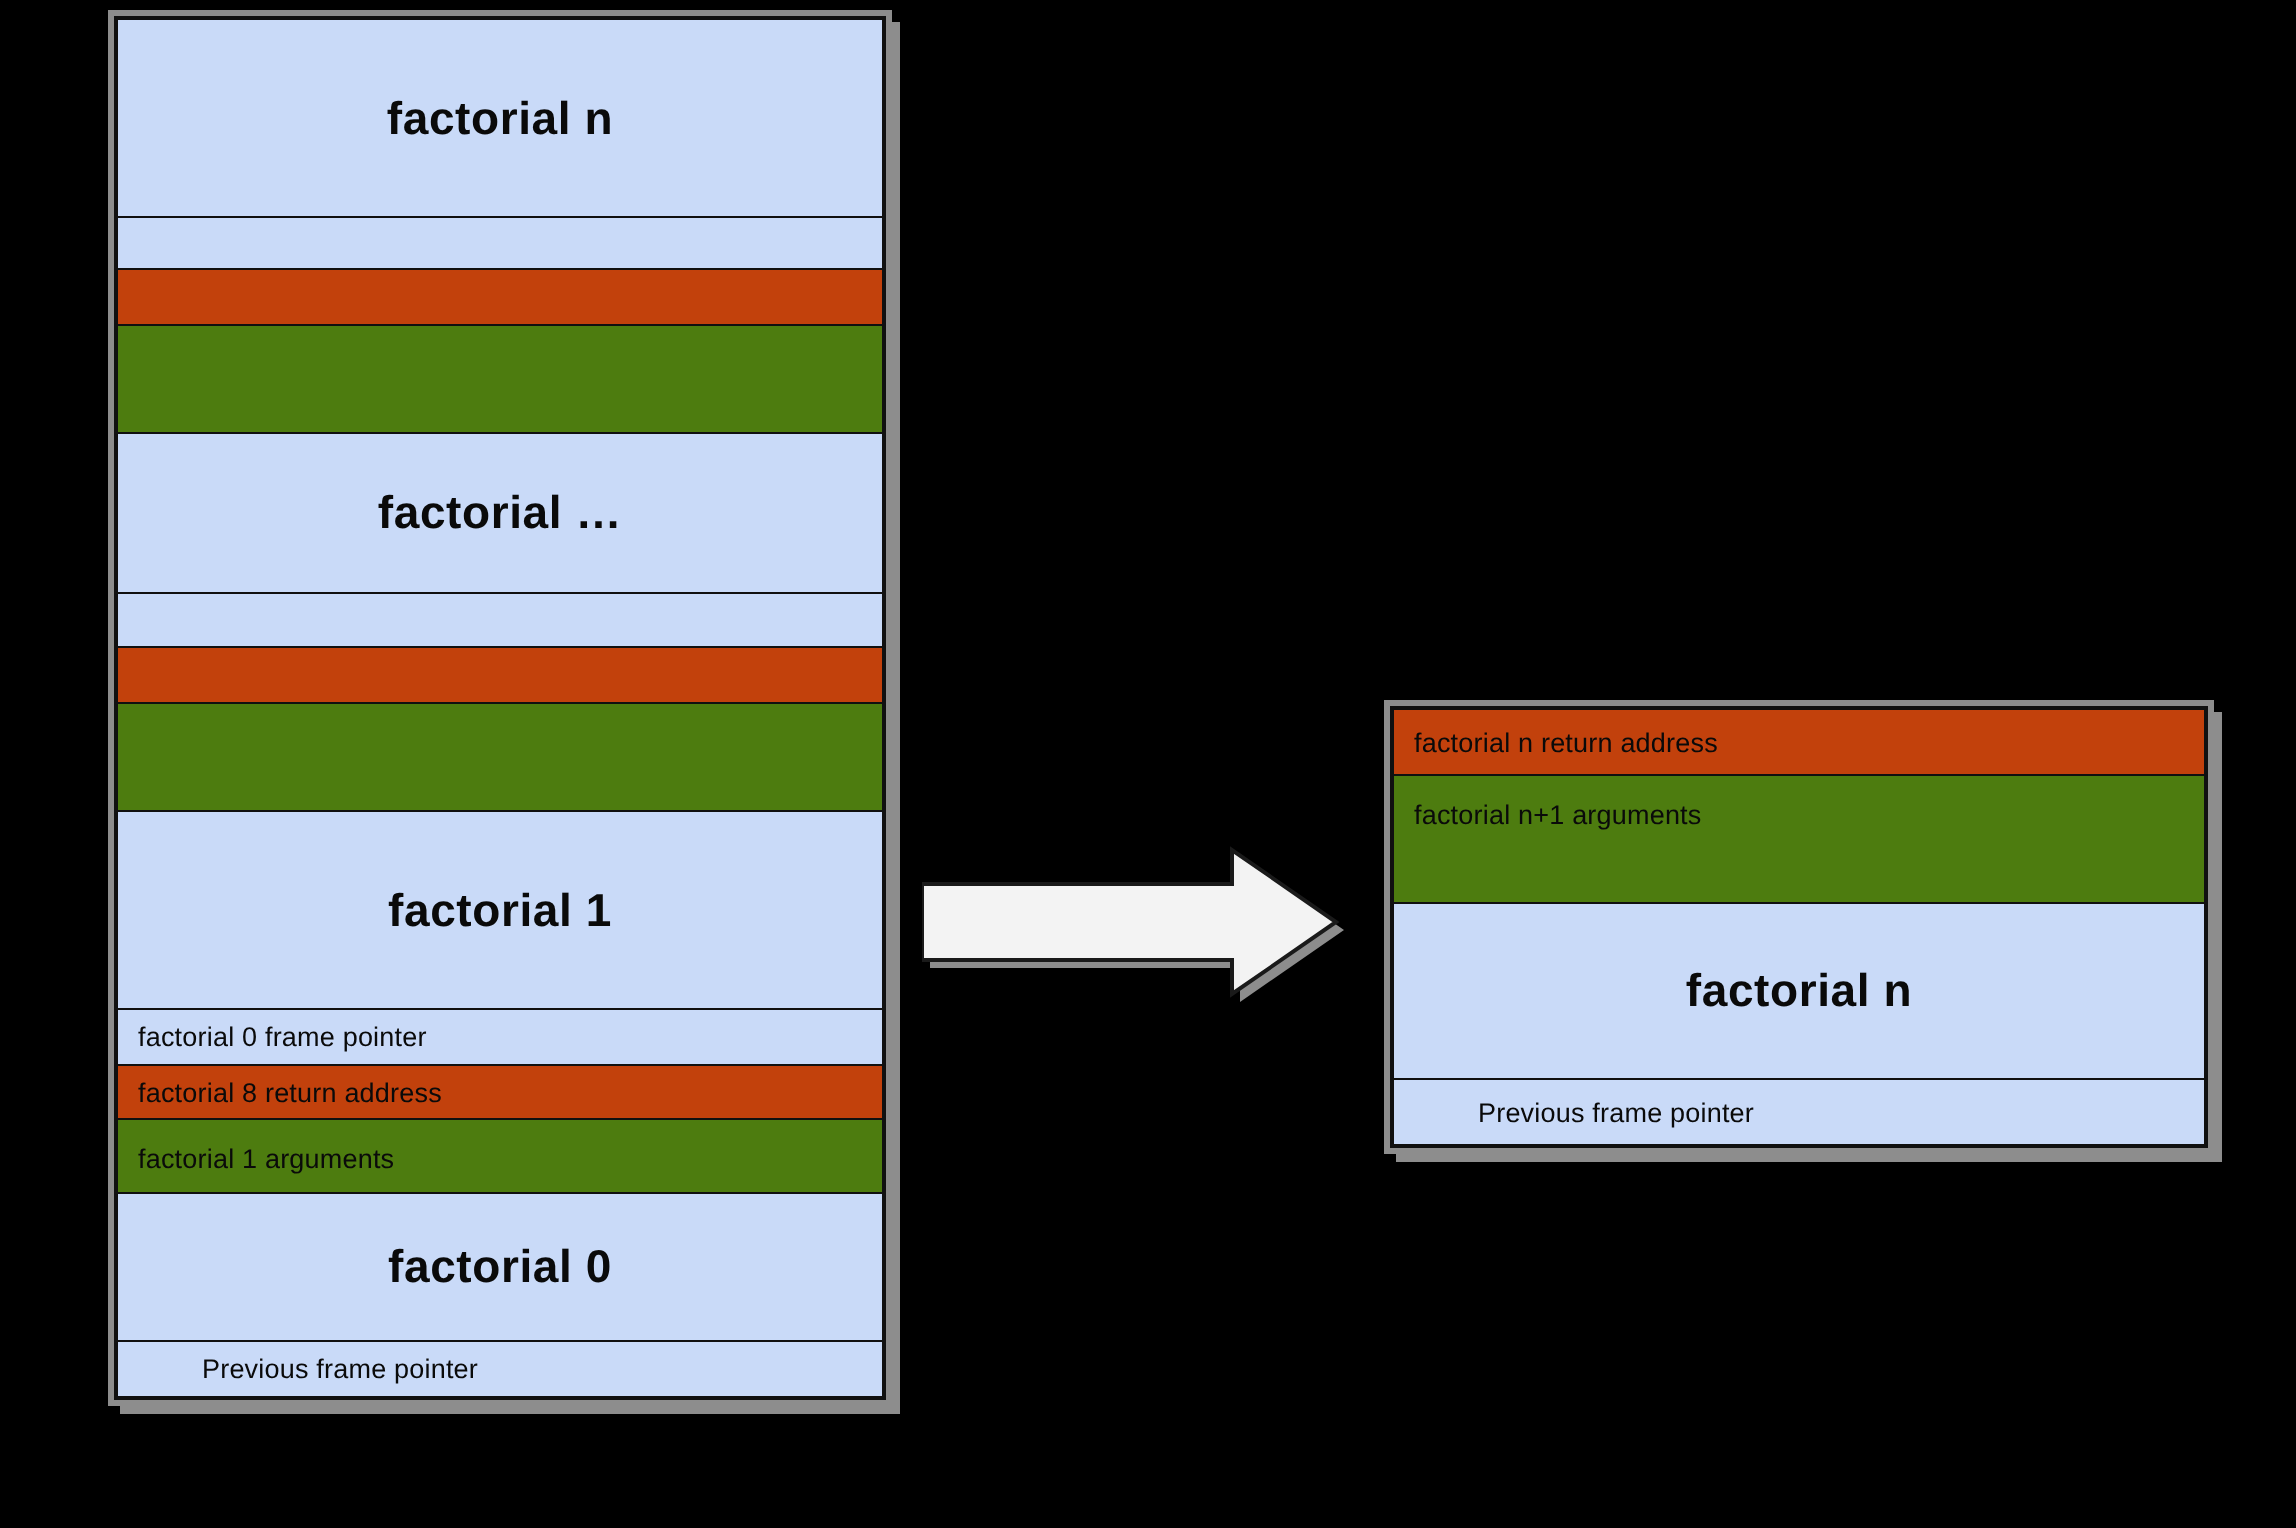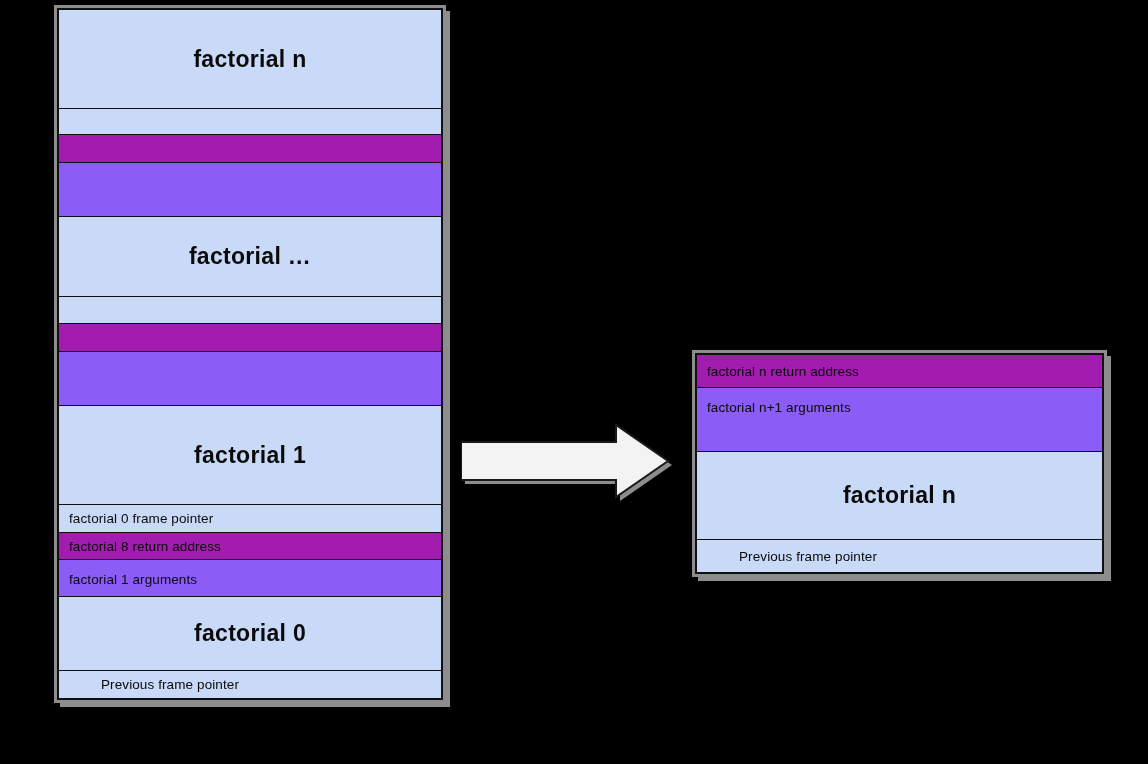--- a/index.html
+++ b/index.html
@@ -40,22 +40,22 @@
     font-size: 23px;
     font-weight: bold;
     padding: 0;
     letter-spacing: 0.3px;
   }
   .row.args {
     align-items: flex-start;
     padding-top: 12px;
   }
   .c-blue   { background: #c9daf8; }
-  .c-green  { background: #a21caf; }
-  .c-yellow { background: #8b5cf6; }
+  .c-green  { background: #c2410c; }
+  .c-yellow { background: #4d7c0f; }
   .arrow-svg {
     position: absolute;
     left: 461px;
     top: 421px;
   }
 </style>
 </head>
 <body>
 
 <div class="canvas">

